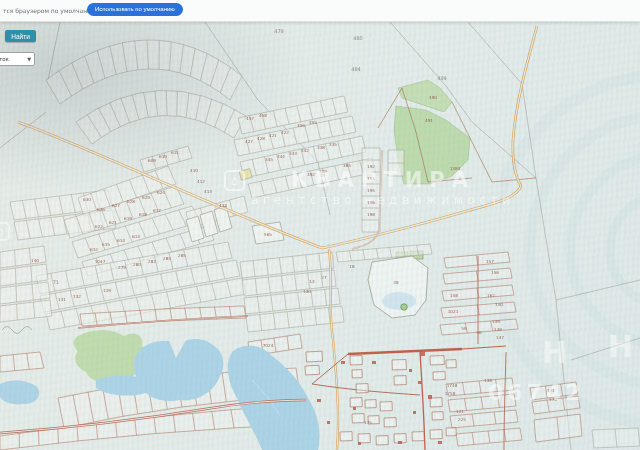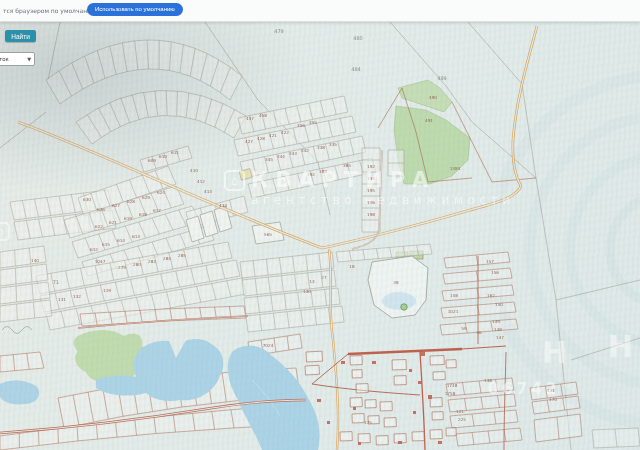--- a/index.html
+++ b/index.html
@@ -29,30 +29,30 @@
      repeating-linear-gradient(93deg, rgba(120,150,170,.045) 0 2px, transparent 2px 5px),
      repeating-linear-gradient(172deg, rgba(150,180,190,.03) 0 3px, transparent 3px 7px);}
   .ovl-cast{background:
      linear-gradient(115deg, rgba(255,235,225,.07), rgba(190,225,235,.09) 60%, rgba(170,210,225,.12));}
 
   
   .wm{position:absolute;left:224px;top:170px;display:flex;align-items:flex-start;gap:6px;
       color:#fff;opacity:.55;pointer-events:none;}
   .wm-logo{width:17px;height:17px;border:2.5px solid #fff;border-radius:5px;
       display:flex;align-items:center;justify-content:center;font-size:12px;line-height:1;}
-  .wm-col{display:flex;flex-direction:column;align-items:flex-start;}
+  .wm-col{display:flex;flex-direction:column;align-items:center;}
   .wm-brand{font-size:21px;font-weight:bold;letter-spacing:7px;line-height:1;white-space:nowrap;}
   .wm-tag{font-size:12px;letter-spacing:4.6px;margin-top:2px;white-space:nowrap;}
   .wm-logo-left{position:absolute;left:-9px;top:222px;width:15px;height:15px;border:2.5px solid #fff;
       border-radius:5px;color:#fff;opacity:.5;display:flex;align-items:center;justify-content:center;
       font-size:10px;pointer-events:none;}
   .wm-frag{position:absolute;color:#fff;font-weight:bold;opacity:.45;pointer-events:none;line-height:1;}
   .wm-frag1{left:542px;top:338px;font-size:30px;}
   .wm-frag2{left:608px;top:332px;font-size:30px;}
-  .wm-phone{left:488px;top:382px;font-size:15px;letter-spacing:4px;opacity:.5;}
+  .wm-phone{left:488px;top:382px;font-size:22px;letter-spacing:4px;opacity:.5;}
 
   
   .topbar{position:absolute;left:0;top:0;width:640px;height:21px;background:#fafbfb;
       border-bottom:1px solid #dddfe0;box-shadow:0 1px 3px rgba(0,0,0,.14);z-index:20;}
   .topbar-msg{position:absolute;left:3px;top:7px;font-size:6px;color:#6d7276;white-space:nowrap;}
   .default-btn{position:absolute;left:87px;top:3px;height:13px;line-height:13px;padding:0 8px;
       background:#2a72da;color:#fff;font-size:6px;border:none;border-radius:8px;white-space:nowrap;}
 
   
   .find-btn{position:absolute;left:5px;top:30px;width:31px;height:12px;background:#2d90aa;color:#fff;

